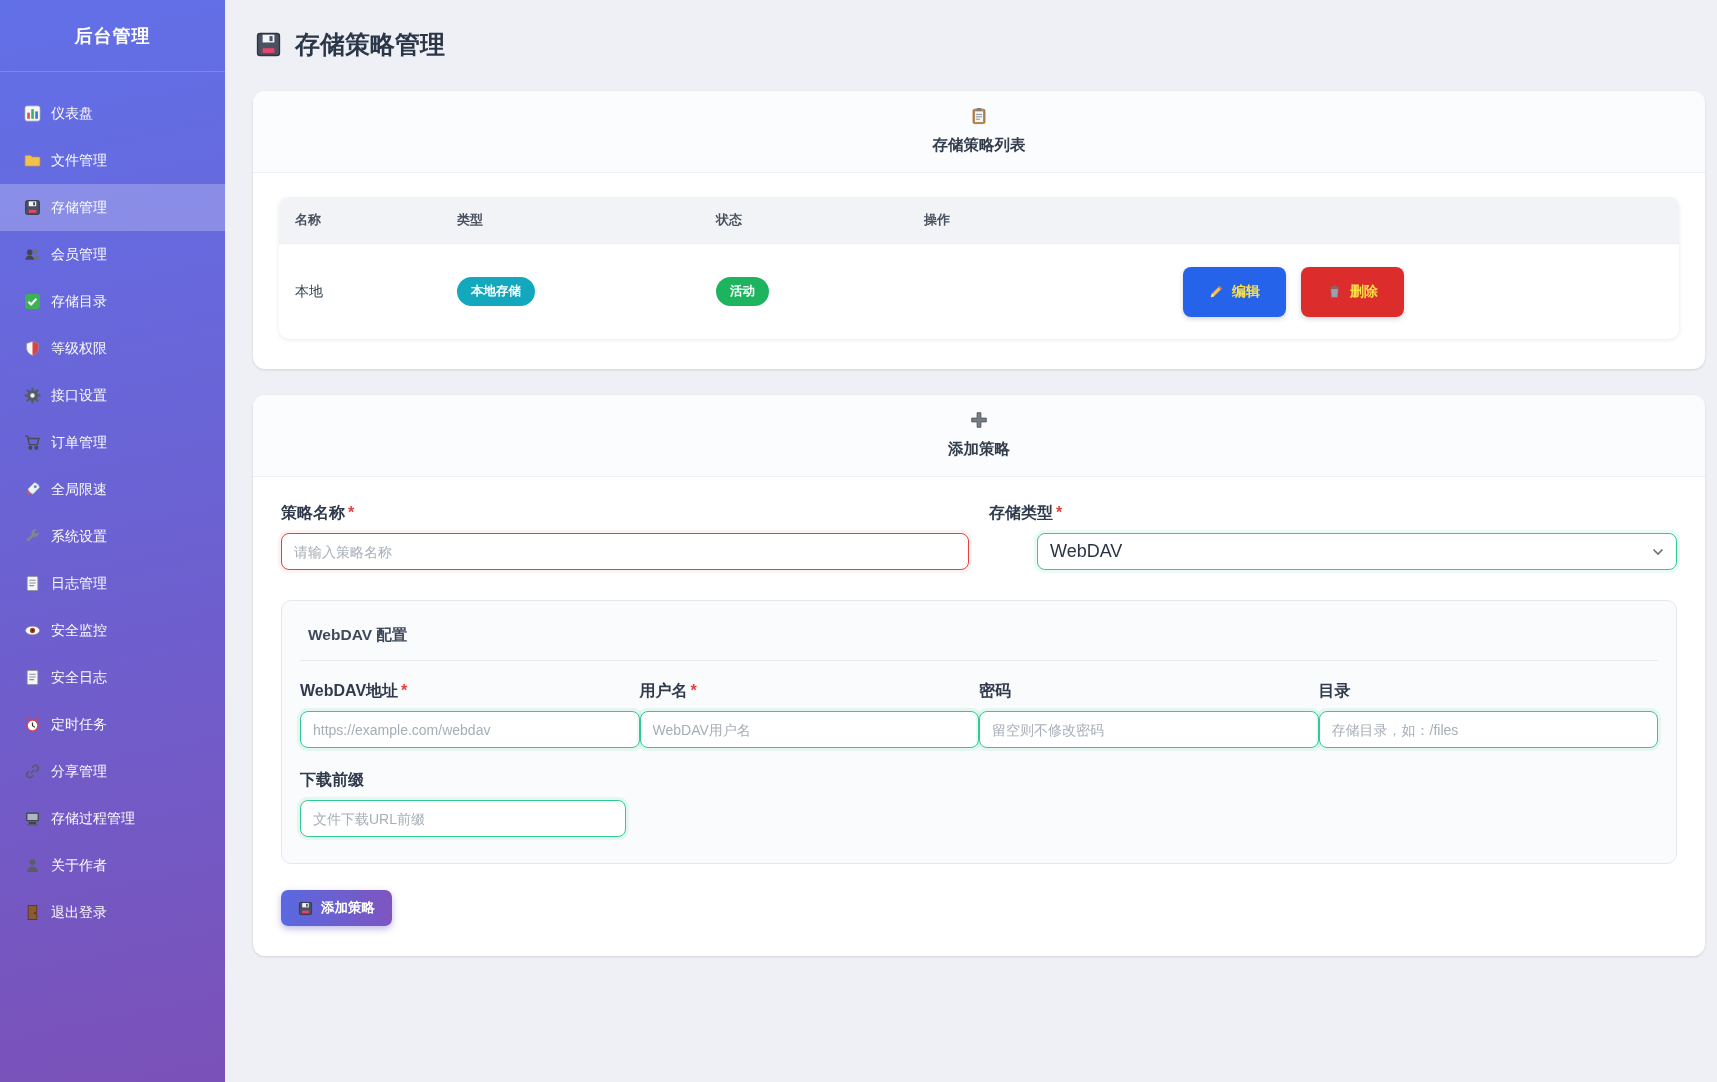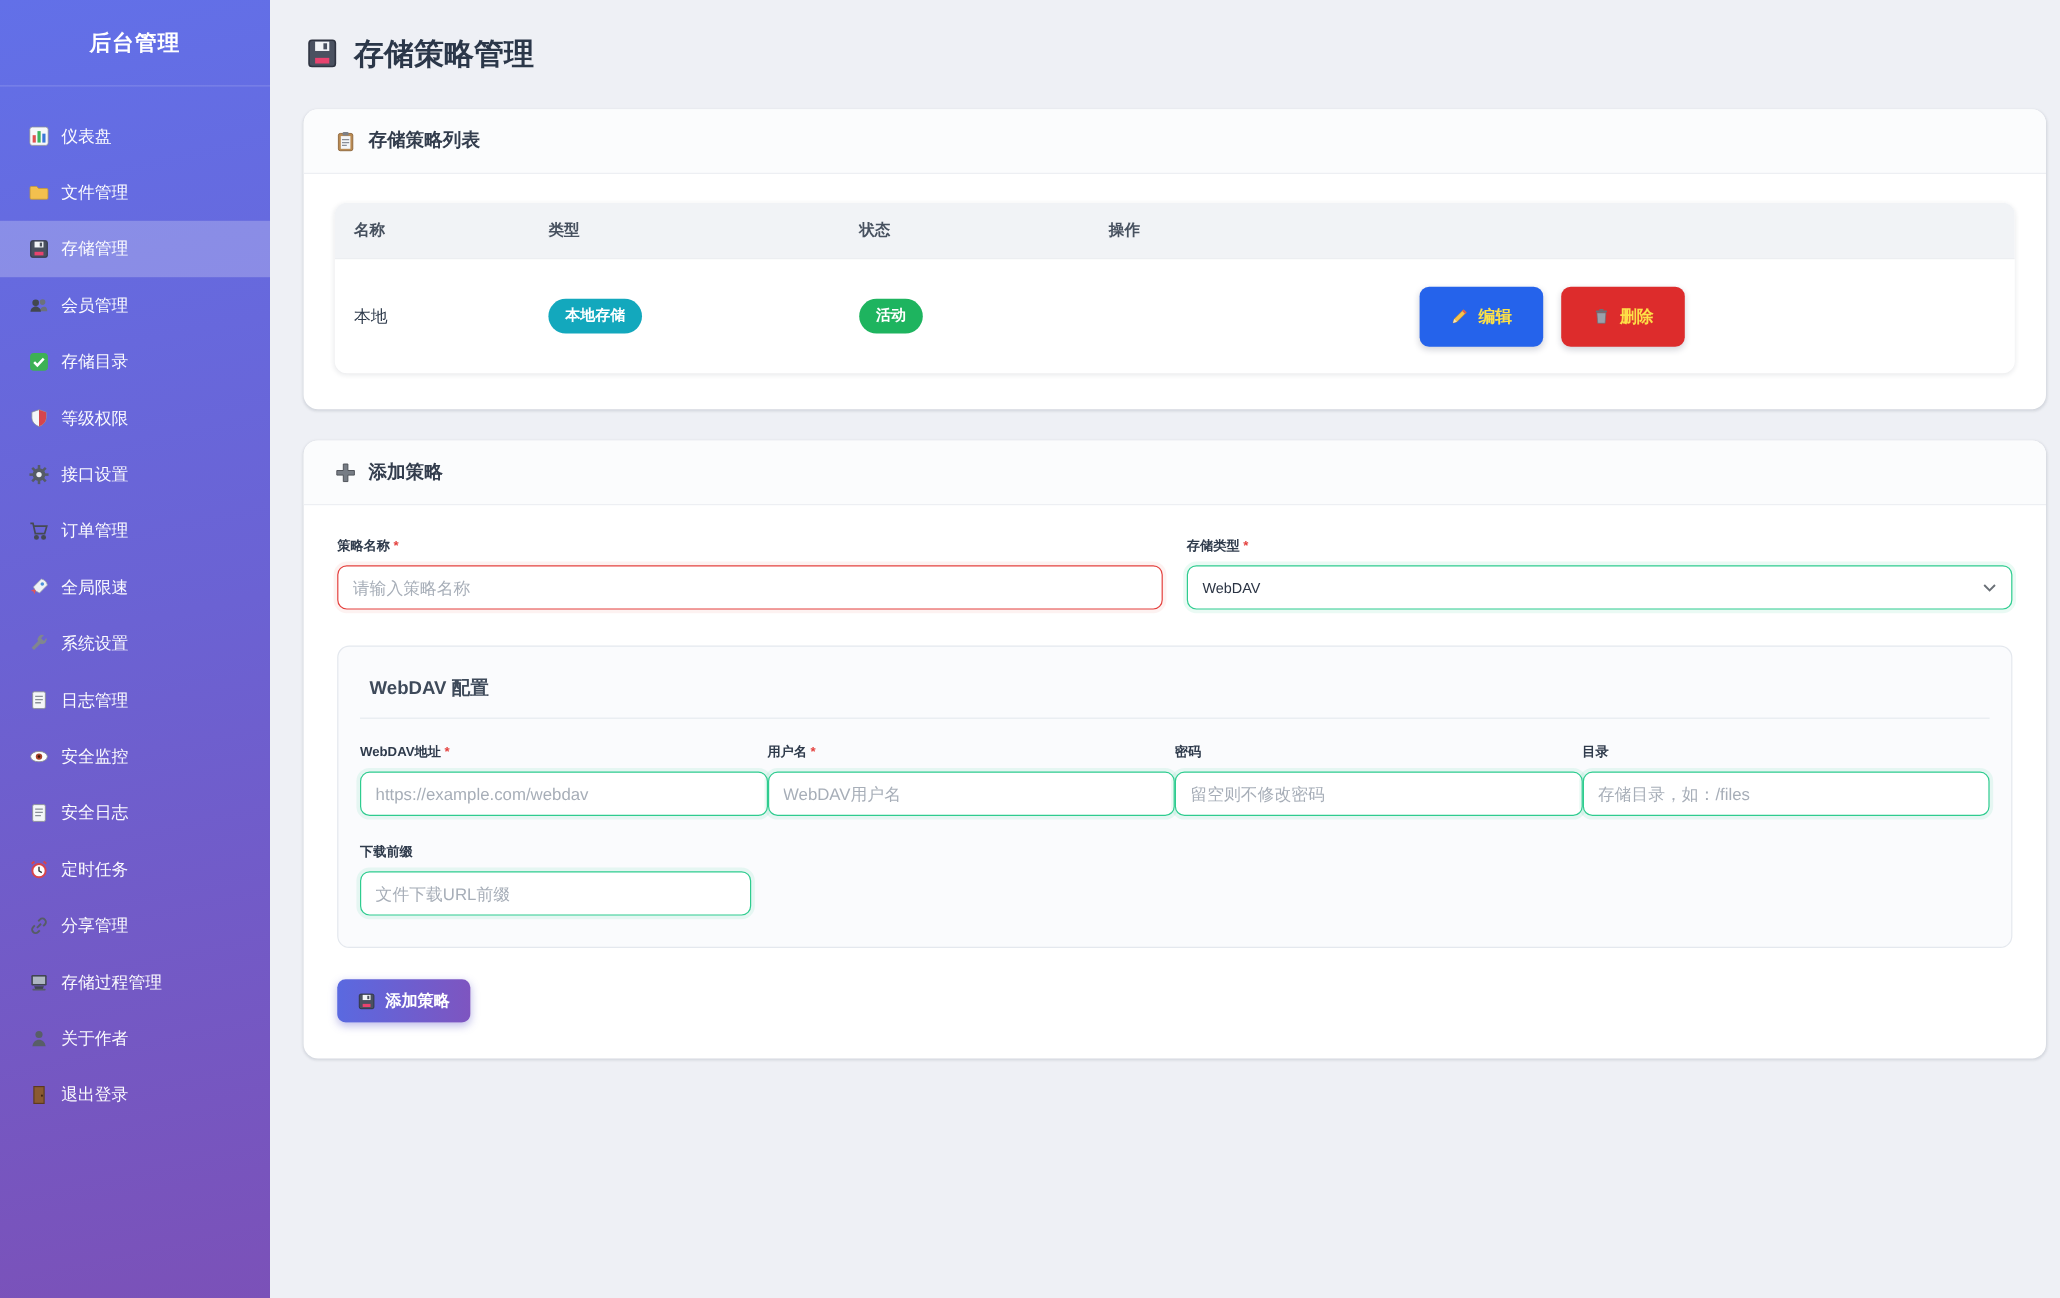--- a/index.html
+++ b/index.html
@@ -42,21 +42,21 @@
   .page-title { font-size: 25px; font-weight: bold; color: #2b3749; }
 
   .card {
     background: #fff; border-radius: 12px; margin-bottom: 26px; overflow: hidden;
     box-shadow: 0 1px 3px rgba(25,35,60,0.09), 0 1px 2px rgba(25,35,60,0.05);
   }
   .card-header {
     display: flex; align-items: center; gap: 10px;
     padding: 16px 26px; background: #fbfcfd;
     border-bottom: 1px solid #edeff3;
-    font-size: 15.5px; font-weight: bold; color: #333d4d;
+    font-size: 15.5px; font-weight: bold; color: #333d4d; flex-direction: column;
   }
   .card-body { padding: 24px 26px 30px; }
 
   
   .table-wrap {
     border-radius: 10px; overflow: hidden; background: #fff;
     box-shadow: 0 1px 4px rgba(25,35,60,0.10);
   }
   .thead, .trow { display: grid; grid-template-columns: 145px 242px 191px 1fr; align-items: center; gap: 17px; }
   .thead { background: #f1f3f6; height: 46px; font-size: 13px; font-weight: bold; color: #47515f; }
@@ -78,36 +78,36 @@
     color: #fde047; font-size: 14px; font-weight: bold; cursor: pointer;
     box-shadow: 0 2px 5px rgba(20,30,60,0.18);
   }
   .btn-edit   { background: #2563eb; }
   .btn-delete { background: #dd2c2c; }
 
   
   .form-grid-2 { display: grid; grid-template-columns: 1fr 1fr; gap: 20px; margin-bottom: 30px; }
   .form-grid-4 { display: grid; grid-template-columns: repeat(4, 1fr); }
   .field-label {
-    display: block; font-size: 11px; font-weight: bold; color: #2f3b4c; margin-bottom: 9px;
+    display: block; font-size: 16px; font-weight: bold; color: #2f3b4c; margin-bottom: 9px;
   }
   .req { color: #e4413e; margin-left: 3px; }
   .input {
     width: 100%; height: 37px; border-radius: 8px; padding: 0 12px;
     font-size: 14px; background: #fff; color: #2b3444; outline: none;
     font-family: "Liberation Sans", "DejaVu Sans", sans-serif;
   }
   .input::placeholder { color: #a7aeb8; }
   .input.red   { border: 1.6px solid #e4413e; box-shadow: 0 0 0 3px rgba(228,65,62,0.07); }
   .input.green { border: 1.6px solid #2ecc8f; box-shadow: 0 0 0 3px rgba(46,204,143,0.10); }
   .select {
     display: flex; align-items: center; justify-content: space-between;
     height: 37px; padding: 0 12px; border: 1.6px solid #2ecc8f; border-radius: 8px;
     background: #fff; box-shadow: 0 0 0 3px rgba(46,204,143,0.10);
-    font-size: 12px; color: #2b3444; cursor: pointer;
+    font-size: 18px; color: #2b3444; cursor: pointer; margin-left: 48px;
   }
 
   .webdav-panel {
     background: #fafbfd; border: 1px solid #e4e8ee; border-radius: 10px;
     padding: 18px 18px 26px;
   }
   .webdav-title {
     font-size: 15.5px; font-weight: bold; color: #3e4a5a;
     padding: 6px 8px 14px; border-bottom: 1px solid #e7eaef; margin-bottom: 20px;
   }

